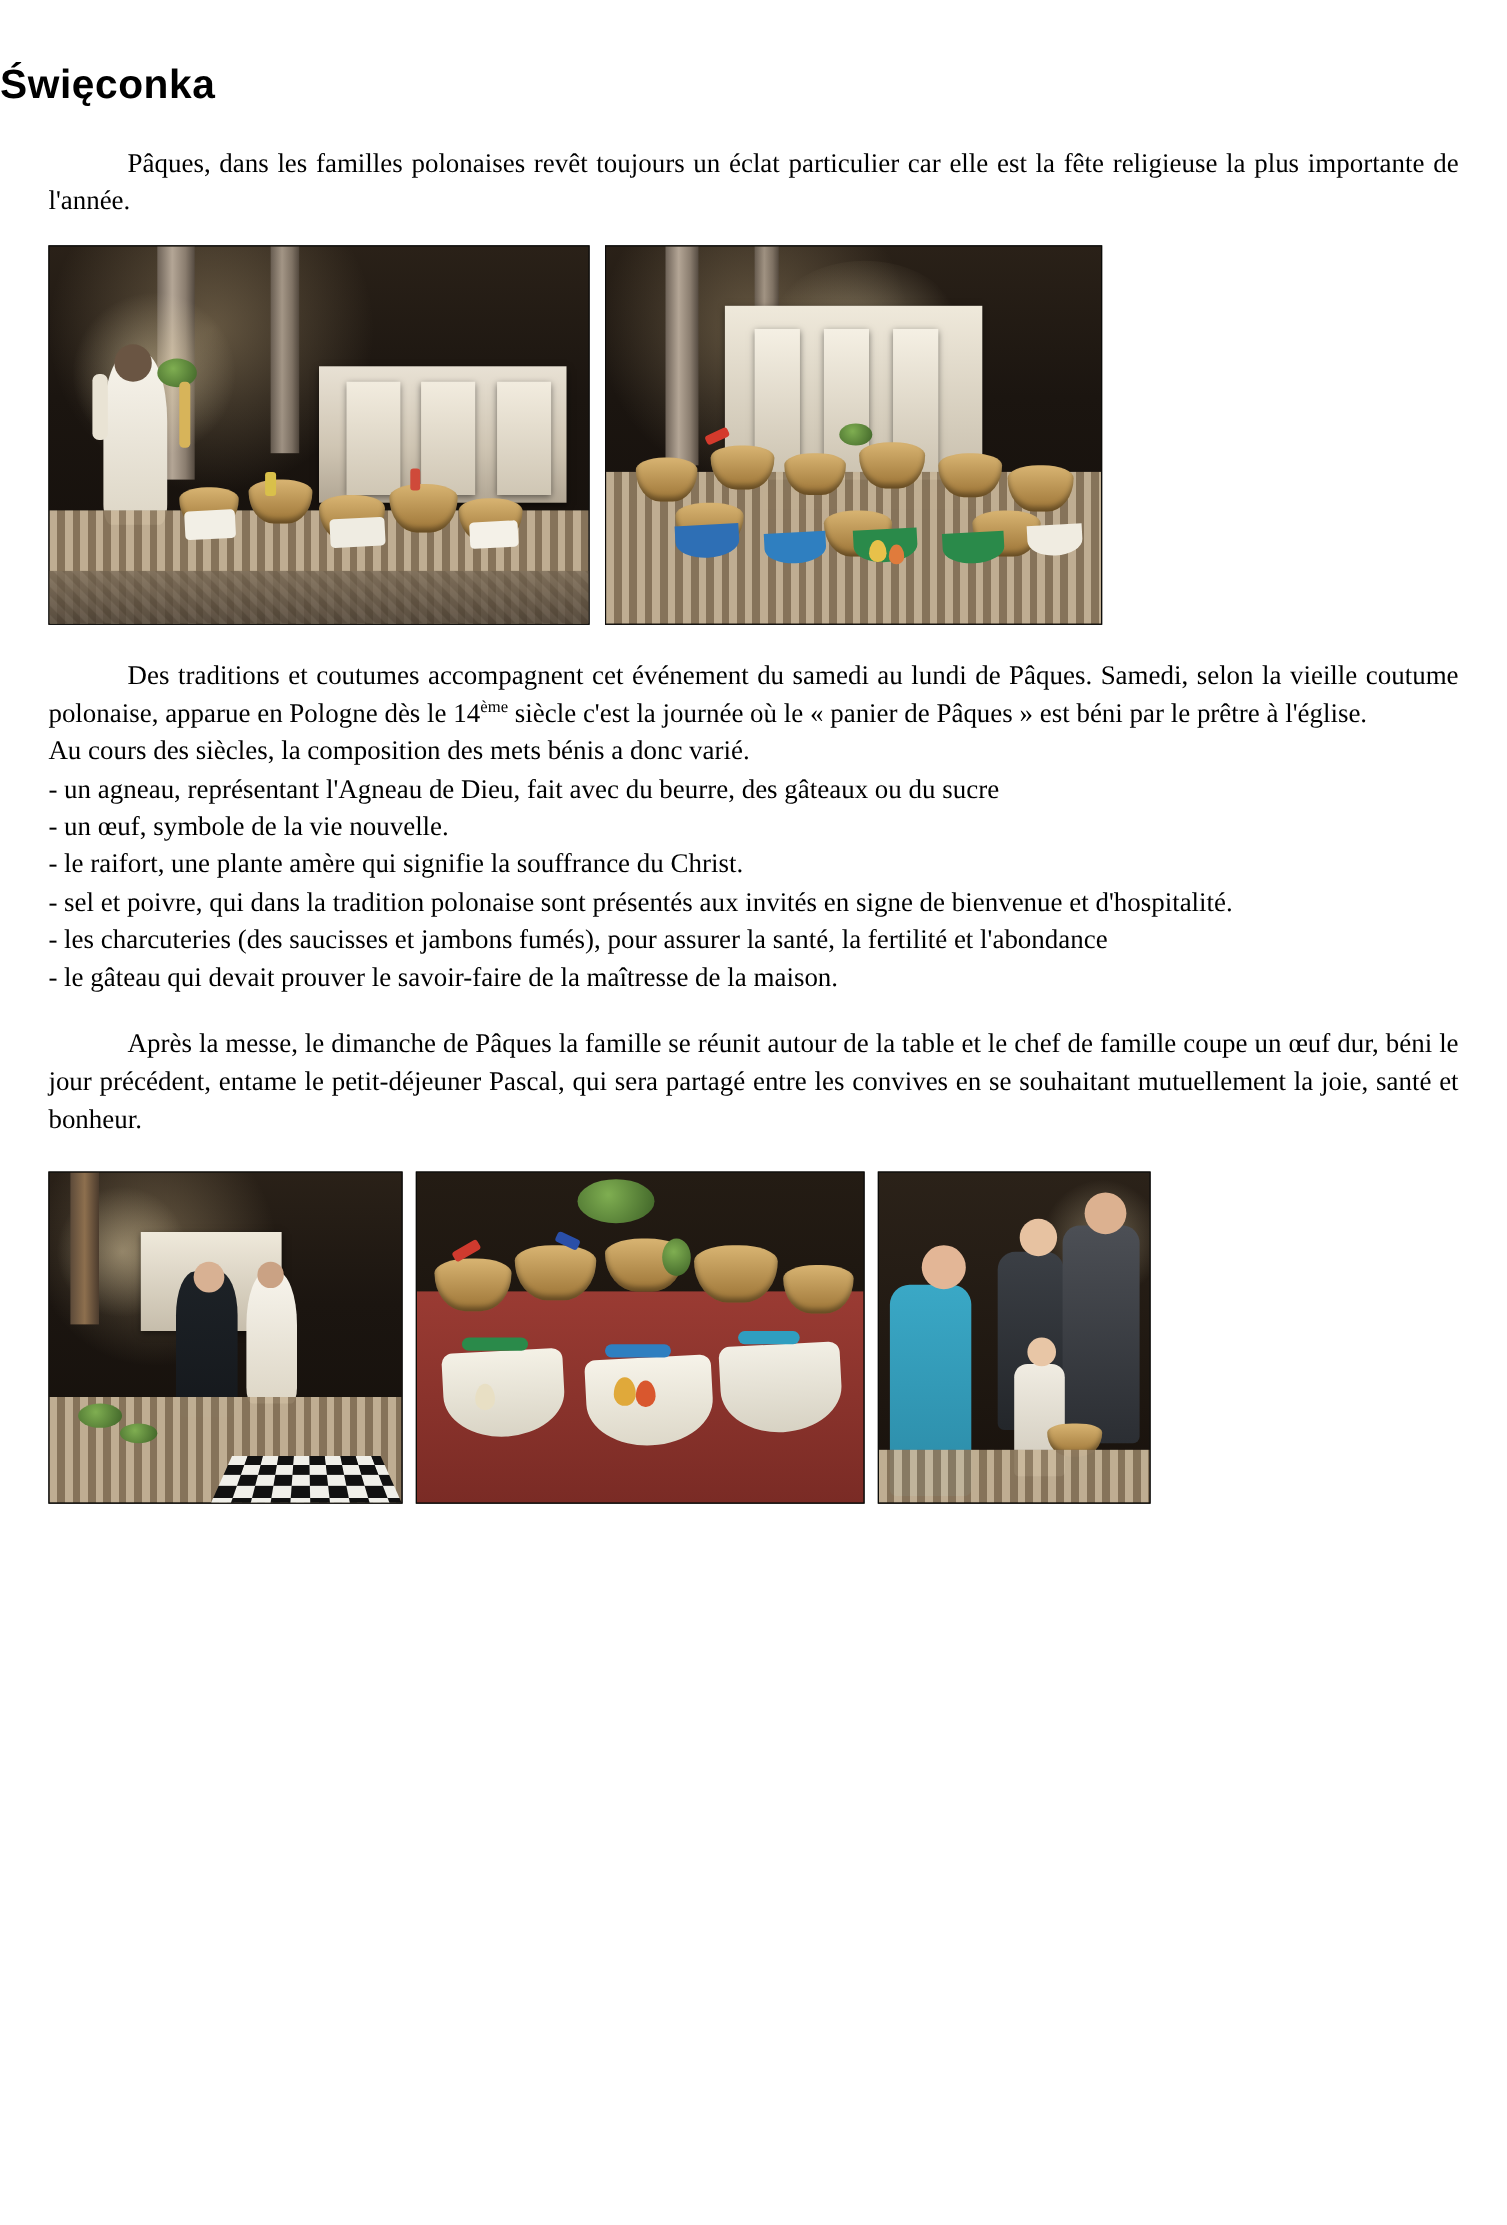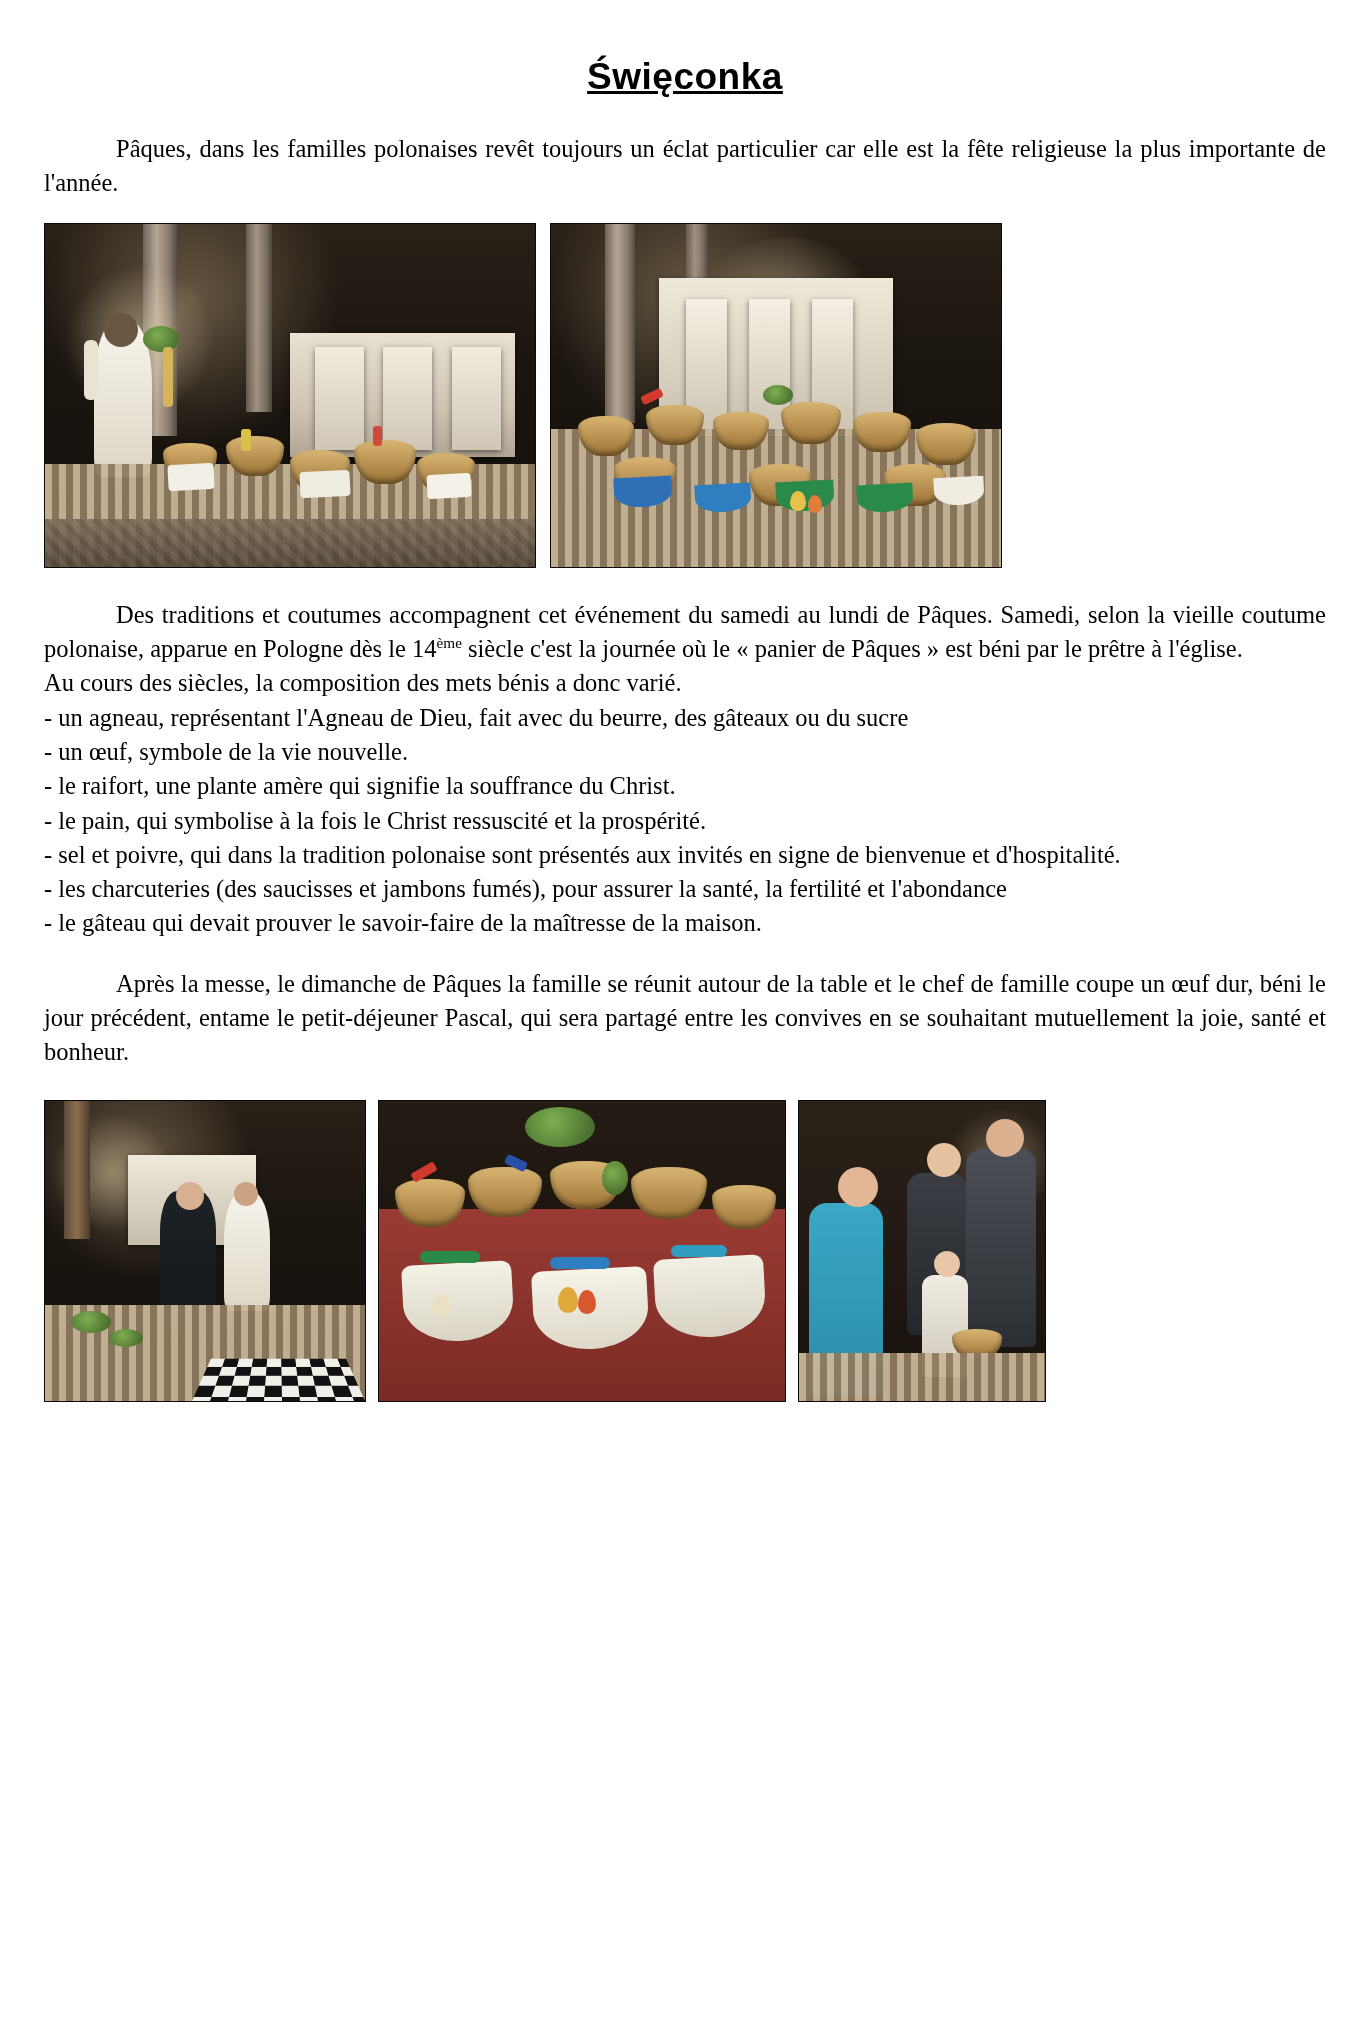--- a/index.html
+++ b/index.html
@@ -16,25 +16,24 @@
     overflow: hidden;
   }
   .page {
     width: 1370px;
     height: 2023px;
     padding: 0;
     box-sizing: border-box;
     position: relative;
   }
   .title {
-    text-align: center;
+    text-align: left;
     font-family: "Liberation Sans", sans-serif;
     font-weight: bold;
     font-size: 37px;
-    text-decoration: underline;
     margin: 56px 0 0 0;
     letter-spacing: 0.5px;
   }
   .content {
     margin: 0 44px 0 44px;
   }
   p.para {
     font-size: 24.5px;
     line-height: 1.40;
     text-align: justify;
@@ -214,21 +213,20 @@
       </div>
 
     </div>
 
     <div class="block-2">
       <p class="para indent"><span>Des traditions et coutumes accompagnent cet événement du samedi au lundi de Pâques. Samedi, selon la vieille coutume polonaise, apparue en Pologne dès le 14<sup style="font-size: 0.62em;">ème</sup> siècle c'est la journée où le « panier de Pâques  » est béni par le prêtre à l'église.</span></p>
       <p class="para">Au cours des siècles, la composition des mets bénis a donc varié.</p>
       <p class="para"> - un agneau, représentant l'Agneau de Dieu, fait avec du beurre, des gâteaux ou du sucre</p>
       <p class="para">- un œuf, symbole de la vie nouvelle.</p>
       <p class="para"> - le raifort, une plante amère qui signifie la souffrance du Christ.</p>
-      <p class="para"> - le pain, qui symbolise à la fois le Christ ressuscité et la prospérité.</p>
       <p class="para"> - sel et poivre, qui dans la tradition polonaise sont présentés aux invités en signe de bienvenue et d'hospitalité.</p>
       <p class="para">- les charcuteries (des saucisses et jambons fumés), pour assurer la santé, la fertilité et l'abondance</p>
       <p class="para">- le gâteau qui devait prouver le savoir-faire de la maîtresse de la maison.</p>
     </div>
 
     <div class="block-3">
       <p class="para indent">Après la messe, le dimanche de Pâques la famille se réunit autour de la table et le chef de famille coupe un œuf dur, béni le jour précédent, entame le petit-déjeuner Pascal, qui sera partagé entre les convives en se souhaitant mutuellement la joie, santé et bonheur.</p>
     </div>
 
     <div class="photo-row photo-row-2">

